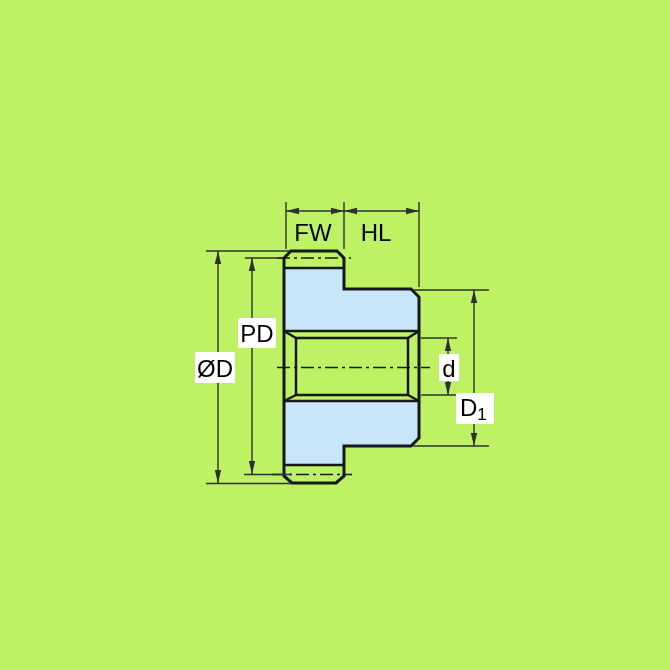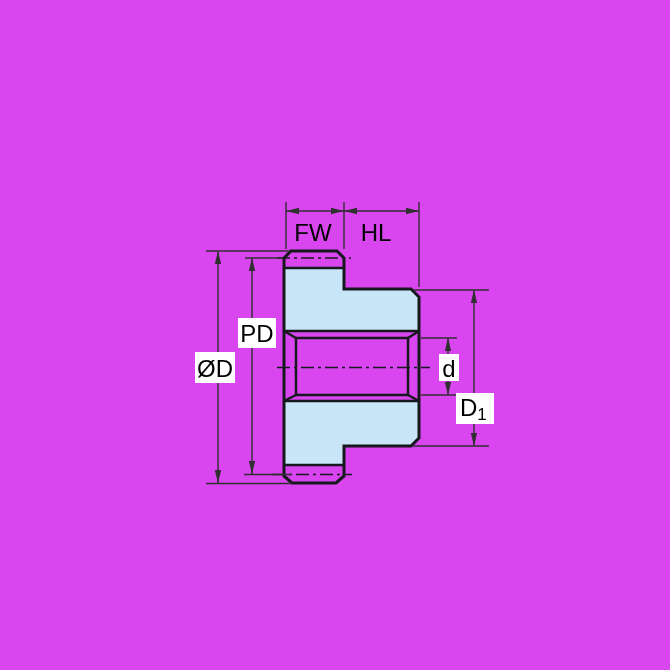--- a/index.html
+++ b/index.html
@@ -7,21 +7,21 @@
     padding: 0;
     background: #ffffff;
     width: 670px;
     height: 670px;
     overflow: hidden;
   }
   .canvas {
     position: relative;
     width: 670px;
     height: 670px;
-    background: #d946ef;
+    background: #bef264;
   }
   svg text {
     font-family: "Liberation Sans", sans-serif;
     font-size: 24px;
     fill: var(--label-text, #000);
   }
   .part-fill   { fill: var(--part-fill, #c9e6f8); stroke: none; }
   .outline     { fill: none; stroke: var(--part-line, #16181d); stroke-width: 3; stroke-linejoin: miter; }
   .thick       { stroke: var(--part-line, #16181d); stroke-width: 2.5; fill: none; }
   .dim         { stroke: var(--dim-line, #333); stroke-width: 1.4; fill: none; }

